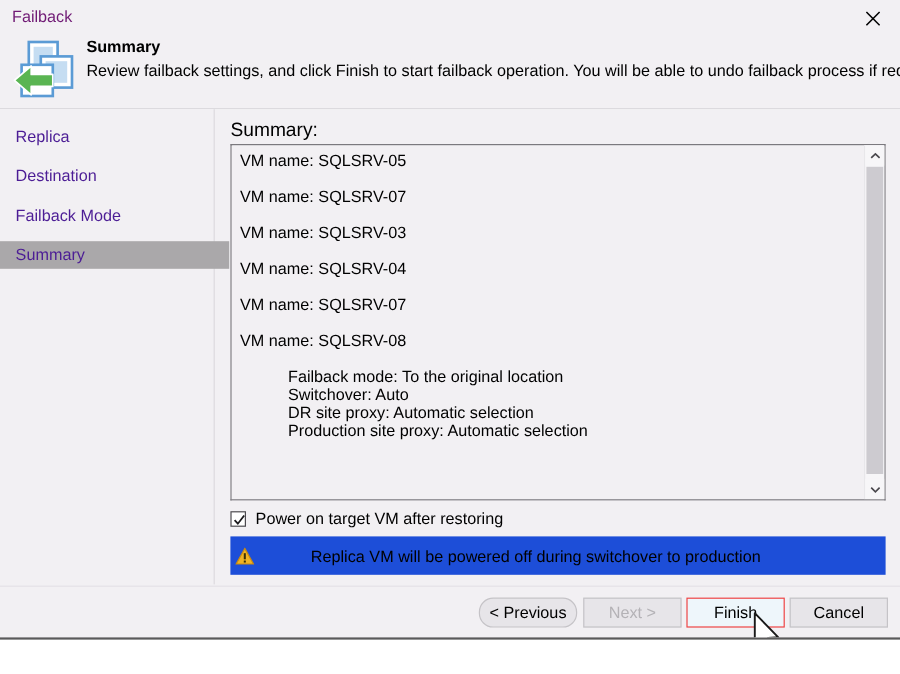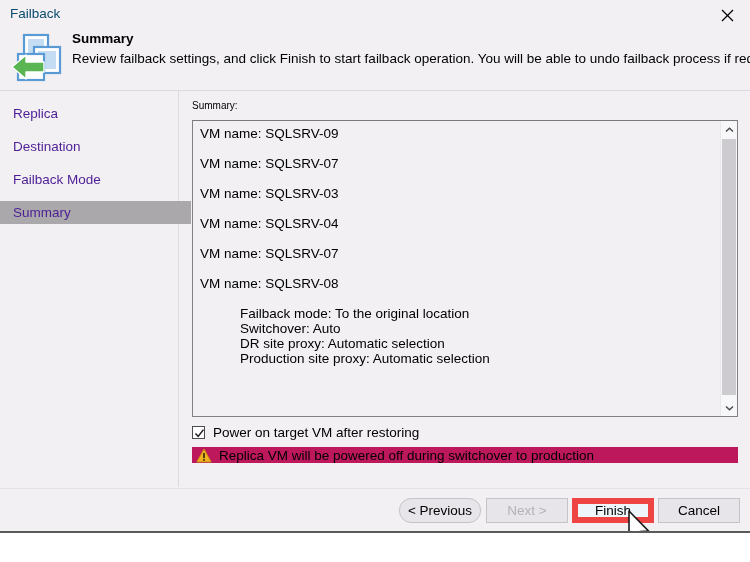--- a/index.html
+++ b/index.html
@@ -28,21 +28,21 @@
   #title-bar {
     position: absolute;
     left: 0; top: 0;
     width: 750px; height: 30px;
     background: #f2f0f3;
   }
   #window-title {
     position: absolute;
     left: 10px; top: 5px;
     font-size: 13.5px;
-    color: #0c4a6e;
+    color: #701a75;
     line-height: 18px;
     white-space: nowrap;
   }
   #close-button {
     position: absolute;
     right: 0; top: 0;
     width: 46px; height: 30px;
     display: flex;
     align-items: center;
     justify-content: center;
@@ -116,21 +116,21 @@
 
   
   #content-pane {
     position: absolute;
     left: 180px; top: 0;
     width: 570px; height: 396px;
   }
   #summary-label {
     position: absolute;
     left: 12px; top: 9px;
-    font-size: 10px;
+    font-size: 16px;
     color: #000000;
   }
 
   #summary-box {
     position: absolute;
     left: 12px; top: 29px;
     width: 546px; height: 297px;
     background: #f2f0f3;
     border: 1px solid #828085;
     border-top-color: #7b797e;
@@ -210,25 +210,26 @@
     margin-left: 8px;
     font-size: 13.5px;
     color: #000000;
     white-space: nowrap;
   }
 
   
   #warning-bar {
     position: absolute;
     left: 12px; top: 356px;
-    width: 546px; height: 16px;
-    background: #be185d;
-    display: flex;
-    align-items: center;
-    box-sizing: border-box;
+    width: 546px; height: 32px;
+    background: #1d4ed8;
+    display: flex;
+    align-items: center;
+    box-sizing: border-box;
+    gap: 40px;
   }
   #warning-icon {
     margin-left: 4px;
     flex: 0 0 auto;
     display: flex;
     align-items: center;
   }
   #warning-icon svg { display: block; }
   #warning-text {
     margin-left: 7px;
@@ -262,21 +263,21 @@
     white-space: nowrap;
   }
   #btn-previous { left: 399px; width: 82px; border-radius: 12px; }
   #btn-next {
     left: 486px; width: 82px;
     color: #b4b2b6;
   }
   #btn-finish {
     left: 572px; width: 82px;
     background: #eef6fb;
-    border: 6px solid #ef4444;
+    border: 1px solid #ef4444;
   }
   #btn-cancel { left: 658px; width: 82px; }
 
   
   #mouse-cursor {
     position: absolute;
     left: 627px; top: 510px;
     width: 26px; height: 40px;
     pointer-events: none;
     z-index: 60;
@@ -334,21 +335,21 @@
       <div class="sidebar-item selected">
         <span>Summary</span>
       </div>
     </div>
 
     <div id="content-pane">
       <div id="summary-label">Summary:</div>
 
       <div id="summary-box">
         <div id="summary-text">
-          <div class="summary-line vm">VM name: SQLSRV-09</div>
+          <div class="summary-line vm">VM name: SQLSRV-05</div>
           <div class="summary-line vm">VM name: SQLSRV-07</div>
           <div class="summary-line vm">VM name: SQLSRV-03</div>
           <div class="summary-line vm">VM name: SQLSRV-04</div>
           <div class="summary-line vm">VM name: SQLSRV-07</div>
           <div class="summary-line vm">VM name: SQLSRV-08</div>
           <div class="summary-line detail first-detail">Failback mode: To the original location</div>
           <div class="summary-line detail">Switchover: Auto</div>
           <div class="summary-line detail">DR site proxy: Automatic selection</div>
           <div class="summary-line detail">Production site proxy: Automatic selection</div>
         </div>

